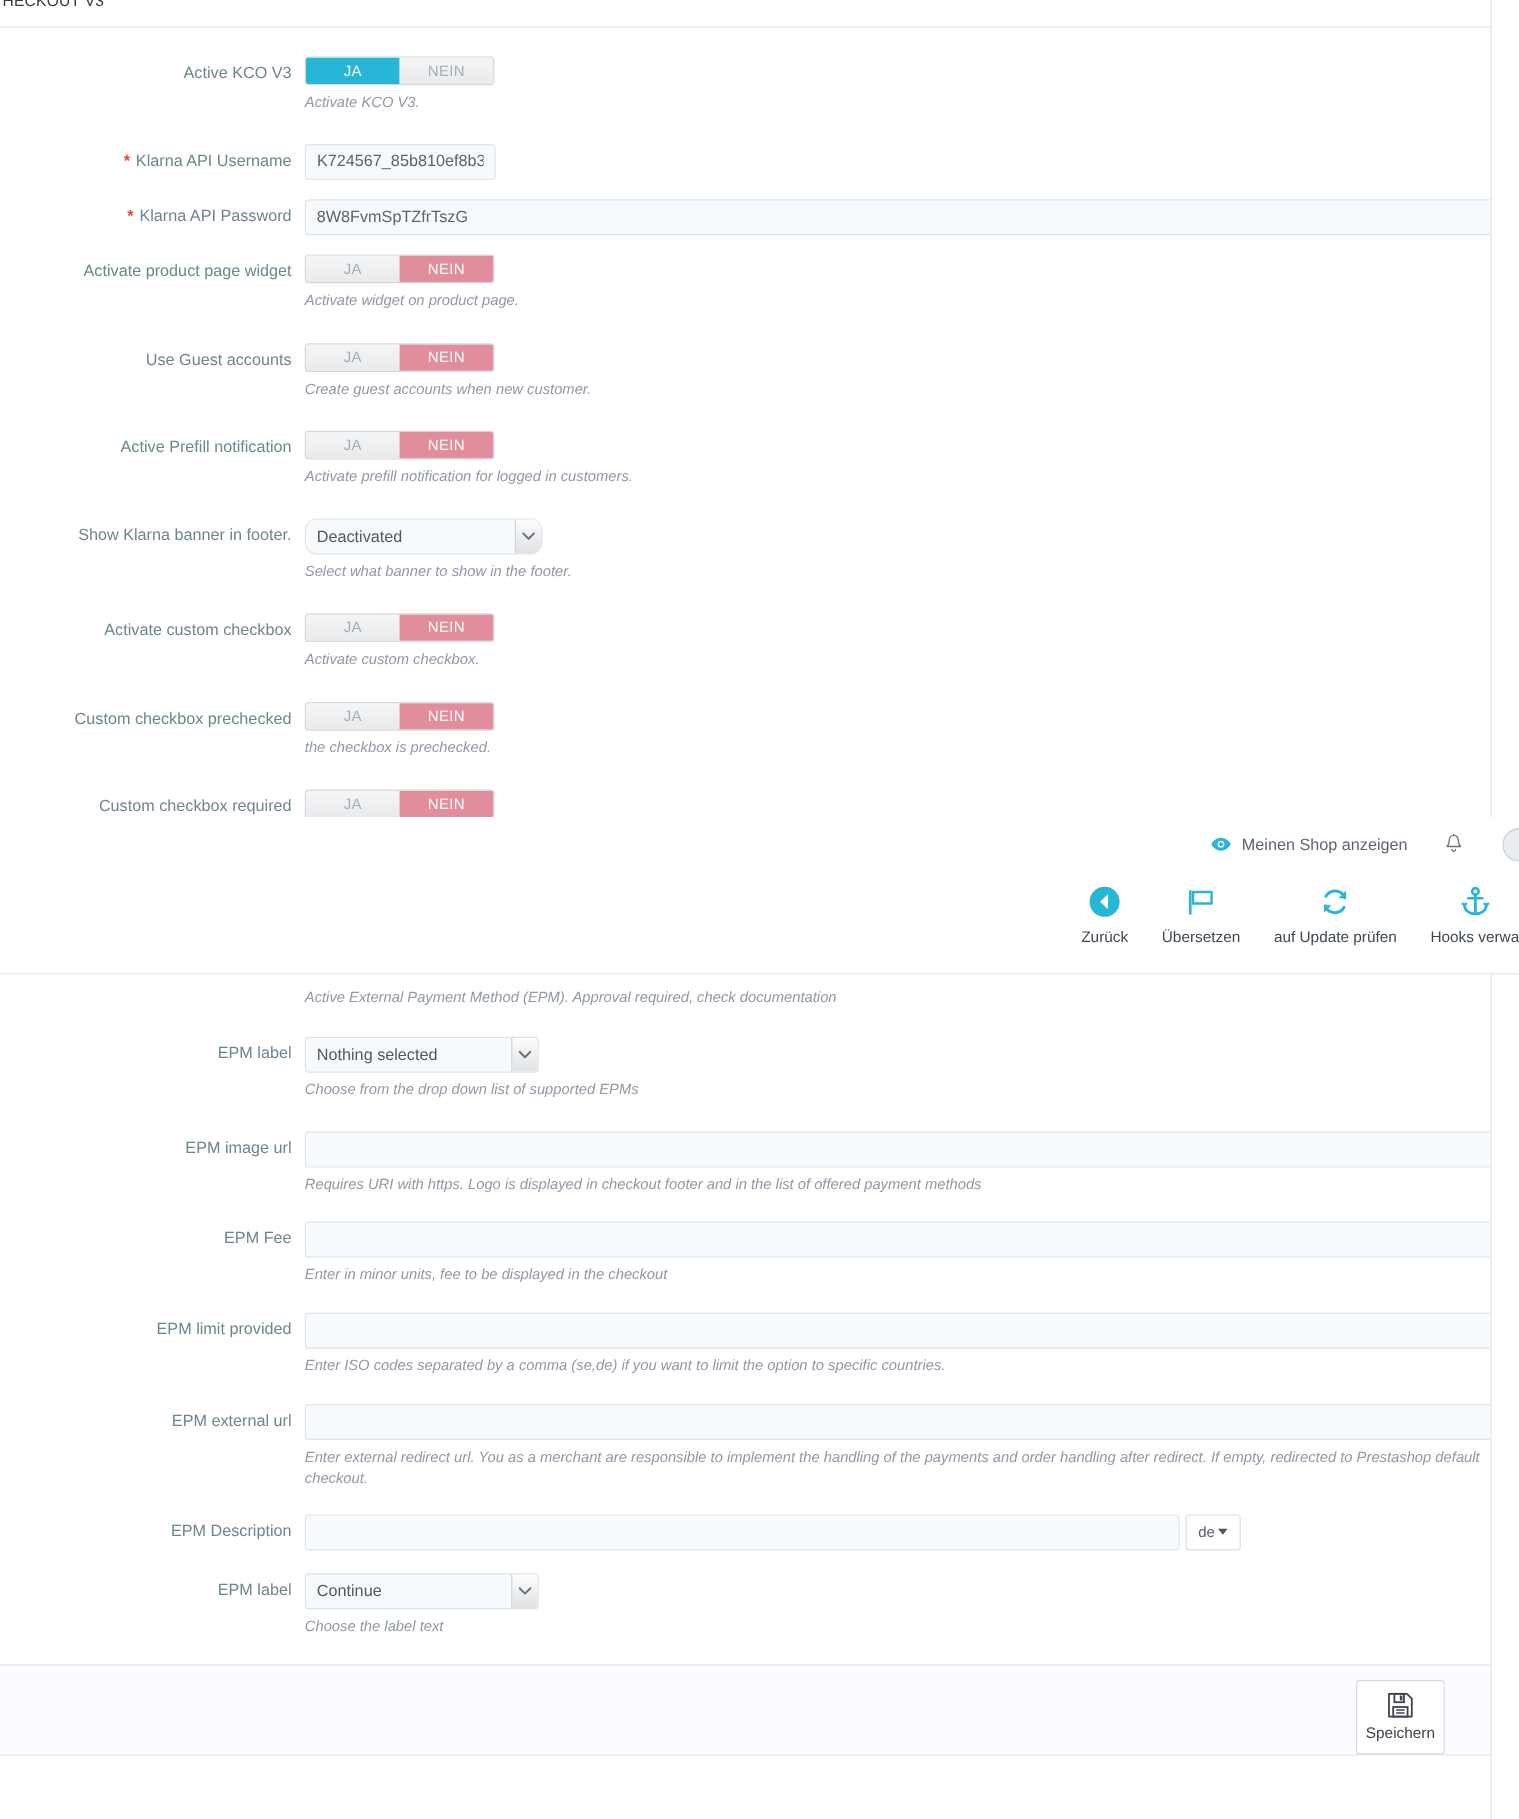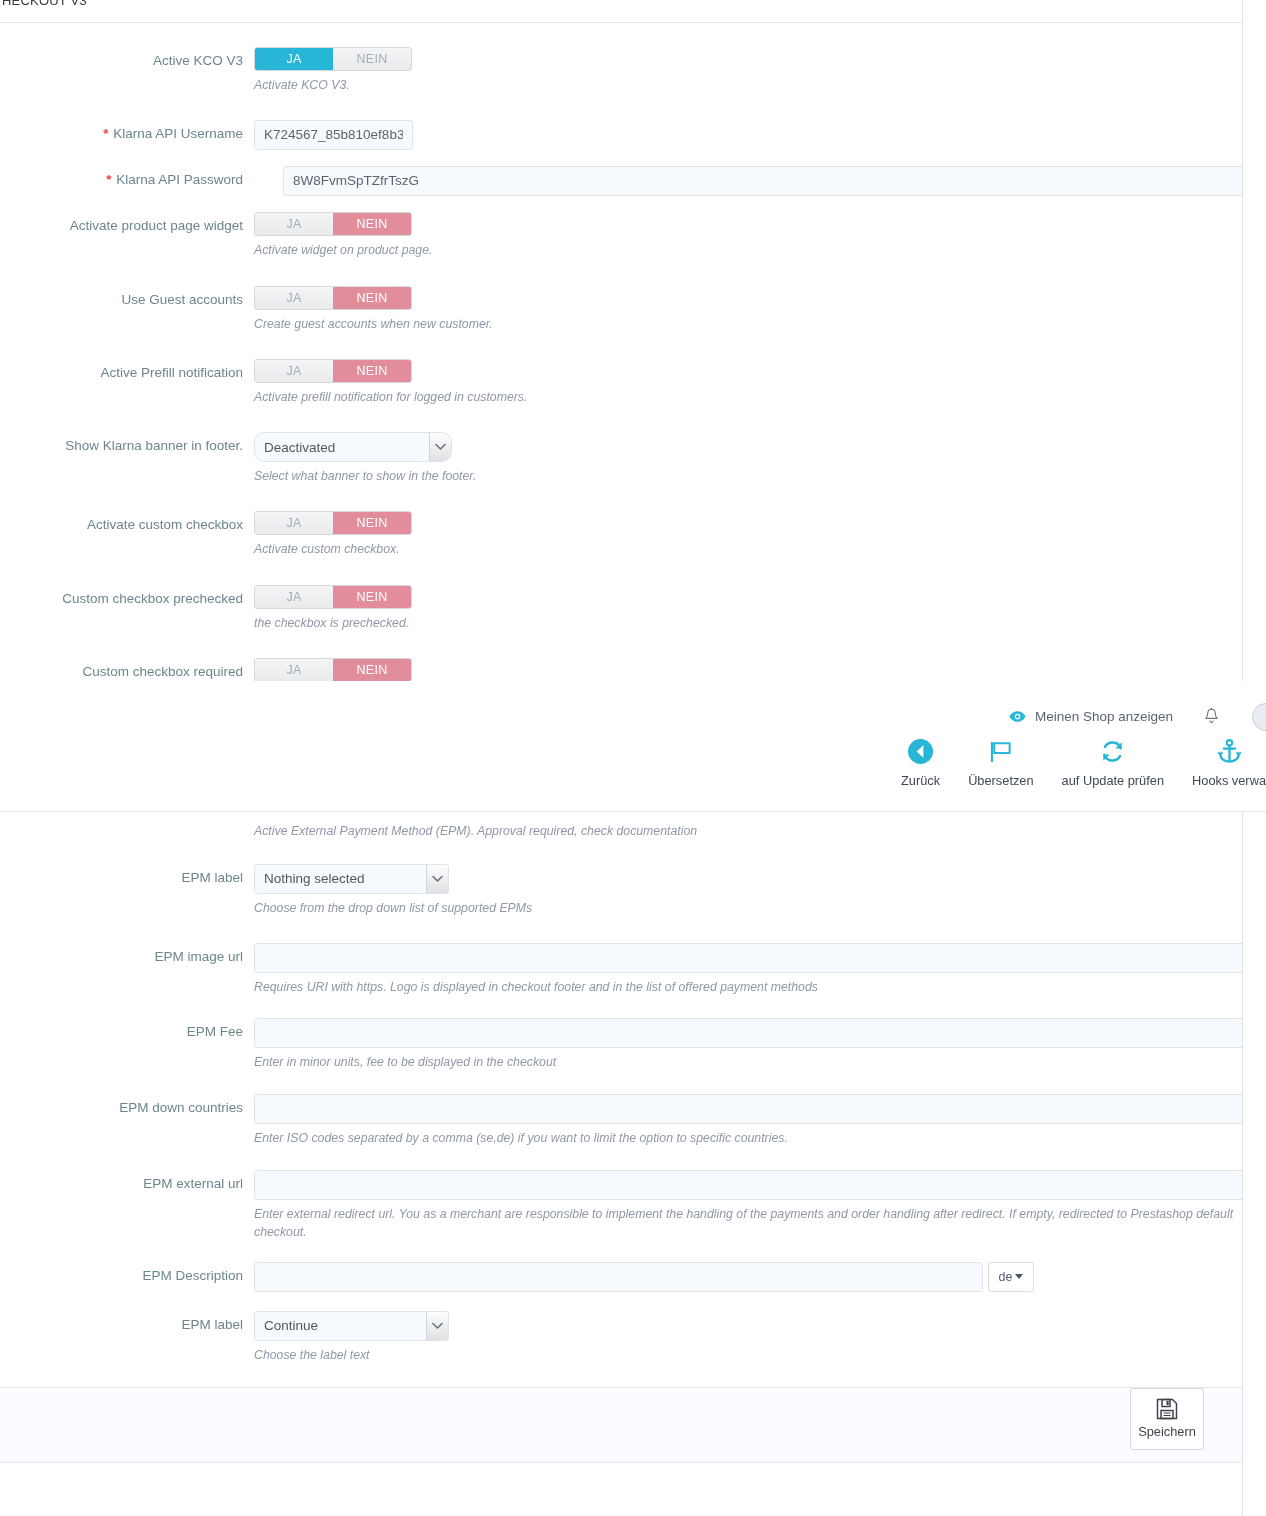--- a/index.html
+++ b/index.html
@@ -181,21 +181,21 @@
     width: 1266px; height: 131px;
     background: #ffffff;
   }
   #overlay-band .band-bottom-border {
     position: absolute;
     left: 0; bottom: 0; width: 100%;
     border-bottom: 1px solid #e4e5e9;
   }
   .topbar-right {
     position: absolute;
-    right: 0; top: 18px;
+    right: 0; top: 5px;
     display: flex;
     align-items: center;
     gap: 17px;
     height: 34px;
   }
   .shop-link {
     display: flex;
     align-items: center;
     gap: 9px;
     font-size: 13.5px;
@@ -247,21 +247,21 @@
     padding-bottom: 0;
     height: 704px;
     overflow: hidden;
   }
   .form-footer {
     margin-top: 22px;
     border-top: 1px solid #e6e7ea;
     background: #fbfcff;
     height: 76px;
     display: flex;
-    align-items: flex-start;
+    align-items: flex-end;
     justify-content: flex-end;
     padding-right: 38px;
     border-bottom: 1px solid #e6e7ea;
   }
   .save-btn {
     display: inline-flex;
     flex-direction: column;
     align-items: center;
     justify-content: center;
     gap: 4px;
@@ -293,21 +293,21 @@
     </div>
   </div>
 
   <div class="form-row" style="margin-top:25px;">
     <div class="form-label"><span class="req">*</span> <span>Klarna API Username</span></div>
     <div class="form-field">
       <input class="txt w-small" value="K724567_85b810ef8b39" style="">
     </div>
   </div>
 
-  <div class="form-row" style="margin-top:16px;gap:29px;">
+  <div class="form-row" style="margin-top:16px;">
     <div class="form-label"><span class="req">*</span> <span>Klarna API Password</span></div>
     <div class="form-field">
       <input class="txt w-full" value="8W8FvmSpTZfrTszG" style="">
     </div>
   </div>
 
   <div class="form-row" style="margin-top:16px;">
     <div class="form-label">Activate product page widget</div>
     <div class="form-field">
       <div class="switch">
@@ -496,21 +496,21 @@
 
   <div class="form-row" style="margin-top:22px;">
     <div class="form-label">EPM Fee</div>
     <div class="form-field">
       <input class="txt w-full" value="" style="">
       <div class="help-text">Enter in minor units, fee to be displayed in the checkout</div>
     </div>
   </div>
 
   <div class="form-row" style="margin-top:22px;">
-    <div class="form-label">EPM down countries</div>
+    <div class="form-label">EPM limit provided</div>
     <div class="form-field">
       <input class="txt w-full" value="" style="">
       <div class="help-text">Enter ISO codes separated by a comma (se,de) if you want to limit the option to specific countries.</div>
     </div>
   </div>
 
   <div class="form-row" style="margin-top:22px;">
     <div class="form-label">EPM external url</div>
     <div class="form-field">
       <input class="txt w-full" value="" style="">

